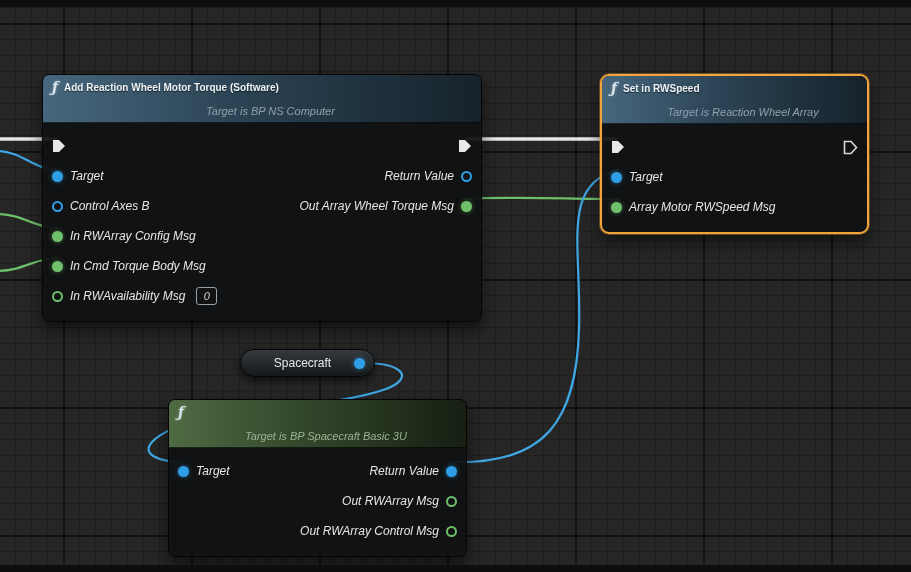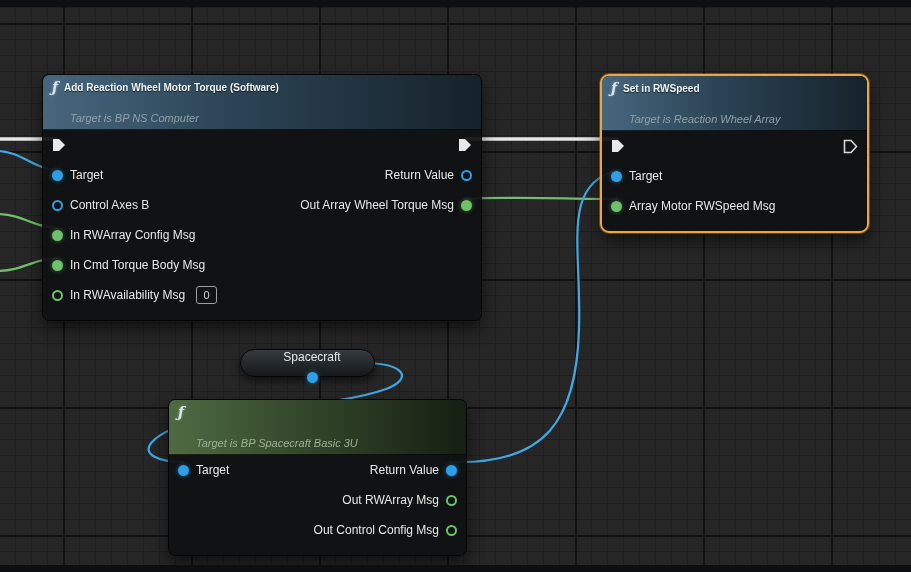--- a/index.html
+++ b/index.html
@@ -41,25 +41,25 @@
   }
   .node.selected .hdr{border-radius:7px 7px 0 0;}
   .header-blue{background:linear-gradient(to right,#47677e 0%,#2b4354 45%,#16222b 100%);}
   .header-green{background:linear-gradient(to right,#4f6b43 0%,#33472b 45%,#161f12 100%);}
   .hdr-title{display:flex;align-items:center;gap:6px;}
   .fn-icon{
     font-family:"DejaVu Serif",serif;font-style:italic;font-weight:bold;
     color:#d9e4ea;font-size:14px;line-height:14px;text-shadow:0 0 3px rgba(255,255,255,.35);
   }
   .title{color:#eef3f6;font-size:10px;font-weight:bold;text-shadow:0 1px 1px rgba(0,0,0,.6);white-space:nowrap;}
-  .hdr-sub{color:#8fa0ab;font-size:11px;font-style:italic;padding-left:18px;margin-top:18px;white-space:nowrap;}
+  .hdr-sub{color:#8fa0ab;font-size:11px;font-style:italic;padding-left:18px;margin-top:11px;white-space:nowrap;text-align:center;}
   .header-green + .body .lbl{}
   .header-green .hdr-sub{color:#9db194;}
 
-  .body{padding:0 0 10px 0;}
+  .body{padding:8px 0 10px 0;font-style:italic;}
   .row{display:flex;align-items:center;justify-content:space-between;height:30px;padding:0 9px;}
   .pside{display:flex;align-items:center;gap:7px;}
   .lbl{color:#e7e7e7;font-size:12px;white-space:nowrap;}
   .pin{width:11px;height:11px;border-radius:50%;box-sizing:border-box;flex:0 0 auto;}
   .pin.blue.filled{background:#2e9fe6;box-shadow:0 0 5px rgba(46,159,230,.55);}
   .pin.blue.hollow{border:2px solid #2e9fe6;background:transparent;}
   .pin.green.filled{background:#6fc06a;box-shadow:0 0 5px rgba(111,192,106,.5);}
   .pin.green.hollow{border:2px solid #6fc06a;background:transparent;}
   .exec-pin{flex:0 0 auto;display:block;}
   .defbox{
@@ -185,21 +185,21 @@
     </div>
     <div class="row">
       <span class="pside">
         <span class="pin green filled"></span>
         <span class="lbl">Array Motor RWSpeed Msg</span>
       </span>
     </div>
   </div>
 </div>
 
-<div class="capsule" style="left:240px;top:349px;width:135px;flex-direction:column;">
+<div class="capsule" style="left:240px;top:349px;width:135px;">
   <span class="lbl" style="margin:0 auto;">Spacecraft</span>
   <span class="pin blue filled"></span>
 </div>
 
 <div class="node" style="left:168px;top:399px;width:297px;">
   <div class="hdr header-green">
     <div class="hdr-title">
       <span class="fn-icon">ƒ</span>
     </div>
     <div class="hdr-sub">Target is BP Spacecraft Basic 3U</div>
@@ -218,18 +218,18 @@
     <div class="row">
       <span class="pside"></span>
       <span class="pside">
         <span class="lbl">Out RWArray Msg</span>
         <span class="pin green hollow"></span>
       </span>
     </div>
     <div class="row">
       <span class="pside"></span>
       <span class="pside">
-        <span class="lbl">Out Control Config Msg</span>
+        <span class="lbl">Out RWArray Control Msg</span>
         <span class="pin green hollow"></span>
       </span>
     </div>
   </div>
 </div>
 
 </body></html>

